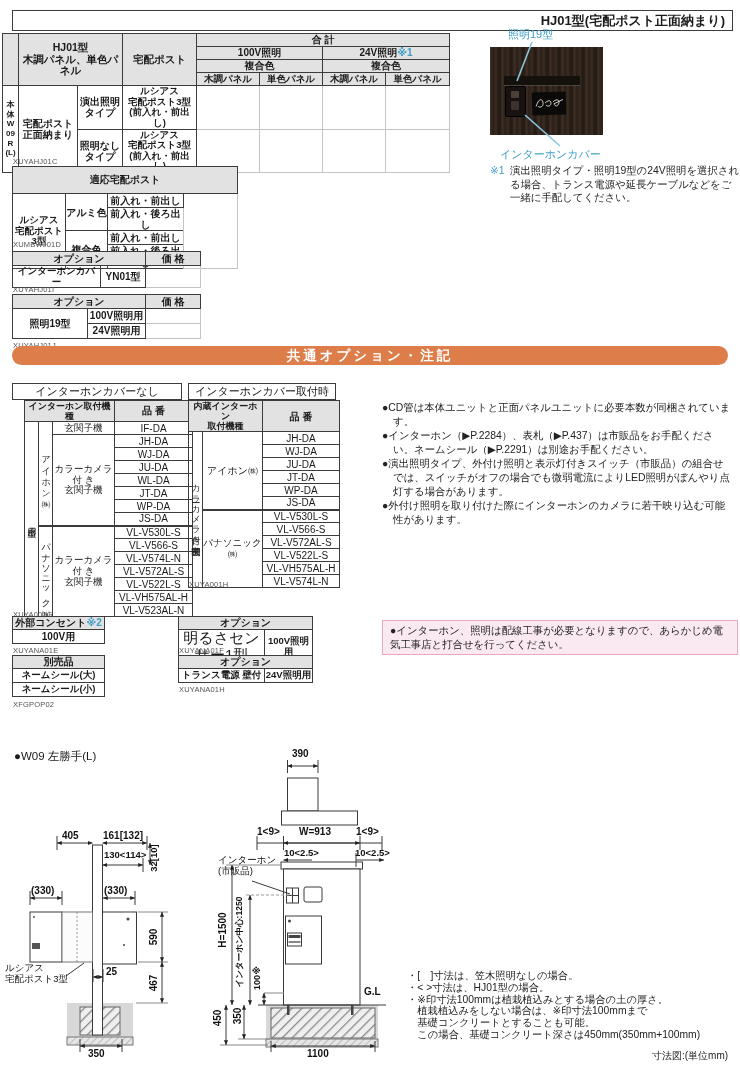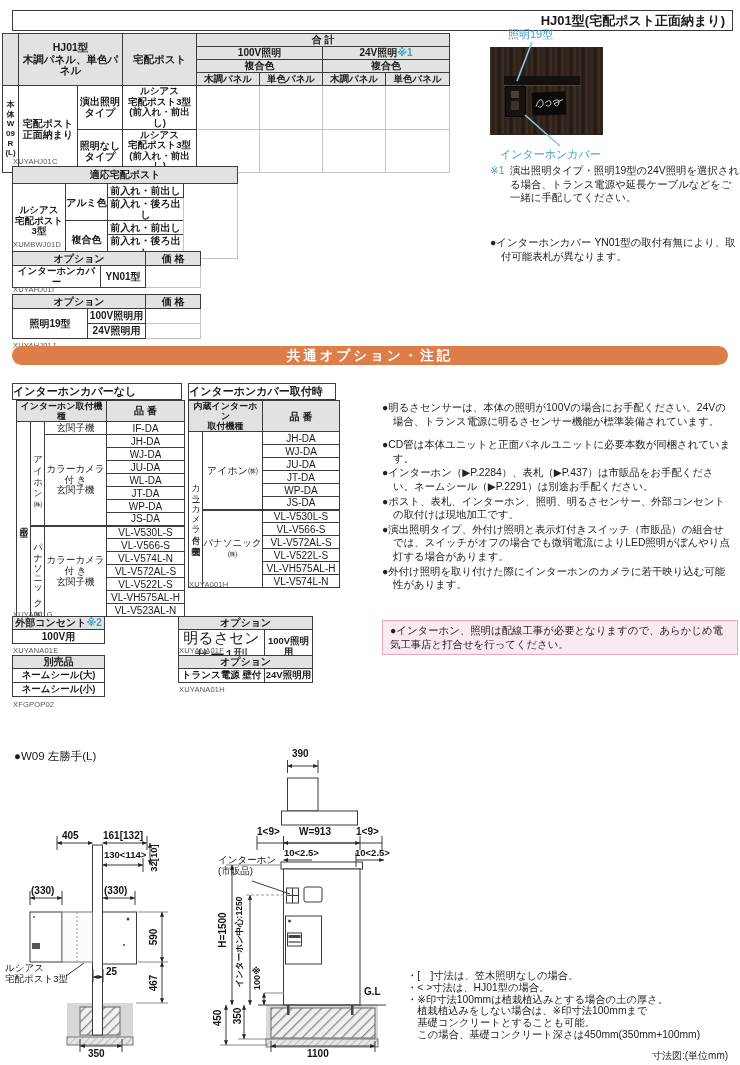--- a/index.html
+++ b/index.html
@@ -9,21 +9,21 @@
   .tbl{border-collapse:collapse;table-layout:fixed;}
   .tbl td{border:1px solid #3c3c3c;font-size:10px;text-align:center;vertical-align:middle;padding:0;line-height:1.12;overflow:hidden;}
   .hd{background:#e2e2e2;font-weight:bold;}
   td.lt{border-color:#c4c4c4;}
   .ml{white-space:pre-line;}
   .vt{writing-mode:vertical-rl;text-orientation:upright;display:inline-block;font-size:9px;line-height:1;letter-spacing:1px;}
   .pn{font-size:10px;}
   td.sep{border-top-width:2px;}
   .blue{color:#3e9ec6;}
   .code{position:absolute;font-size:7.5px;color:#555;letter-spacing:.2px;}
-  .titlebox{position:absolute;border:1px solid #3c3c3c;font-weight:bold;font-size:11px;text-align:left;background:#fff;}
+  .titlebox{position:absolute;border:1px solid #3c3c3c;font-weight:normal;font-size:11px;text-align:center;background:#fff;}
   .obar{position:absolute;left:12px;width:716px;height:19px;background:#dd7e4a;border-radius:10px;color:#fff;font-weight:bold;font-size:13.5px;text-align:center;line-height:19px;letter-spacing:3px;}
   .note{font-size:10.4px;line-height:13.6px;color:#222;}
   .hang{text-indent:-11px;padding-left:11px;margin-bottom:2px;}
   .dim{position:absolute;font-size:10px;font-weight:bold;white-space:nowrap;color:#111;}
   .vdim{position:absolute;font-size:10px;font-weight:bold;white-space:nowrap;color:#111;transform:translate(-50%,-50%) rotate(-90deg);}
   .dlabel{position:absolute;font-size:9.5px;line-height:1.2;white-space:pre-line;color:#111;}
   .corner{display:flex;flex-direction:column;align-items:center;font-size:8px;line-height:1.2;font-weight:bold;}
   .photo{position:absolute;left:490px;top:47px;width:113px;height:88px;overflow:hidden;
     background:repeating-linear-gradient(90deg,#43332a 0px,#2a1f18 3px,#3a2c22 6px,#201812 9px,#35281f 12px);}
   .beam{position:absolute;left:14px;top:29px;width:76px;height:9px;background:#14100c;box-shadow:0 1px 0 rgba(255,255,255,.15);}
@@ -114,21 +114,21 @@
   <div class="code" style="left:13px;top:157px;">XUYAHJ01C</div>
 
   <table class="tbl abs" style="left:12px;top:166px;width:225px;">
     <colgroup>
         <col style="width:53px">
         <col style="width:42px">
         <col style="width:76px">
         <col style="width:54px">
       </colgroup>
     <tbody>
-        <tr style="height:17px">
+        <tr style="height:27px">
           <td class="hd" colspan="4">適応宅配ポスト</td>
         </tr>
     <tr style="height:14px">
       <td rowspan="4" class="ml" style="font-size:9.5px;font-weight:bold">ルシアス
 宅配ポスト
 3型</td>
       <td rowspan="2" style="font-weight:bold">アルミ色</td>
       <td style="font-weight:bold">前入れ・前出し</td>
       <td class="lt" rowspan="4"></td>
     </tr>
@@ -208,27 +208,26 @@
   </svg>
   <div class="photolabel" style="left:508px;top:27px;">照明19型</div>
   <div class="photolabel" style="left:500px;top:147px;">インターホンカバー</div>
 
   <div class="abs note" style="left:490px;top:164px;width:250px;">
     <span class="blue" style="position:absolute;left:0;top:0;">※1</span>
     <div style="padding-left:20px;">演出照明タイプ・照明19型の24V照明を選択される場合、トランス電源や延長ケーブルなどをご一緒に手配してください。</div>
   </div>
 
   <div class="abs" style="left:490px;top:236px;width:250px;">
-    <div class="note hang">●インターホンカバー YN01型の取付有無により、取付可能表札が異なります。</div>
   </div>
 
   <div class="obar" style="top:346px;">共通オプション・注記</div>
 
   <div class="titlebox" style="left:12px;top:383px;width:168px;height:15px;line-height:15px;">インターホンカバーなし</div>
-  <table class="tbl abs" style="left:16px;top:400px;width:168px;">
+  <table class="tbl abs" style="left:24px;top:400px;width:168px;">
     <colgroup>
         <col style="width:14px">
         <col style="width:14px">
         <col style="width:62px">
         <col style="width:78px">
       </colgroup>
     <tbody>
         <tr style="height:13px">
       <td class="hd" colspan="3" style="font-size:9px">インターホン取付機種</td>
       <td class="hd">品 番</td>
@@ -403,24 +402,22 @@
         </tr>
     <tr style="height:14px">
       <td style="font-size:9.5px;font-weight:bold">トランス電源 壁付</td>
       <td style="font-size:9.5px;font-weight:bold">24V照明用</td>
     </tr>
   </tbody>
     </table>
   <div class="code" style="left:179px;top:685px;">XUYANA01H</div>
 
   <div class="abs" style="left:382px;top:401px;width:350px;">
-    <div class="note hang" style="margin-bottom:10px">●明るさセンサーは、本体の照明が100Vの場合にお手配ください。24Vの場合、トランス電源に明るさセンサー機能が標準装備されています。</div>
     <div class="note hang" style="margin-bottom:1px">●CD管は本体ユニットと正面パネルユニットに必要本数が同梱されています。</div>
     <div class="note hang" style="margin-bottom:1px">●インターホン（▶P.2284）、表札（▶P.437）は市販品をお手配ください。ネームシール（▶P.2291）は別途お手配ください。</div>
-    <div class="note hang" style="margin-bottom:1px">●ポスト、表札、インターホン、照明、明るさセンサー、外部コンセントの取付けは現地加工です。</div>
     <div class="note hang" style="margin-bottom:1px">●演出照明タイプ、外付け照明と表示灯付きスイッチ（市販品）の組合せでは、スイッチがオフの場合でも微弱電流によりLED照明がぼんやり点灯する場合があります。</div>
     <div class="note hang">●外付け照明を取り付けた際にインターホンのカメラに若干映り込む可能性があります。</div>
   </div>
   <div class="warn">●インターホン、照明は配線工事が必要となりますので、あらかじめ電気工事店と打合せを行ってください。</div>
 
   <div class="abs" style="left:14px;top:749px;font-size:11.5px;">●W09 左勝手(L)</div>
 
   <svg class="abs" style="left:0;top:745px;" width="740" height="320" viewBox="0 0 740 320">
     <defs>
       <pattern id="hatch" width="7" height="7" patternTransform="rotate(45)" patternUnits="userSpaceOnUse">

